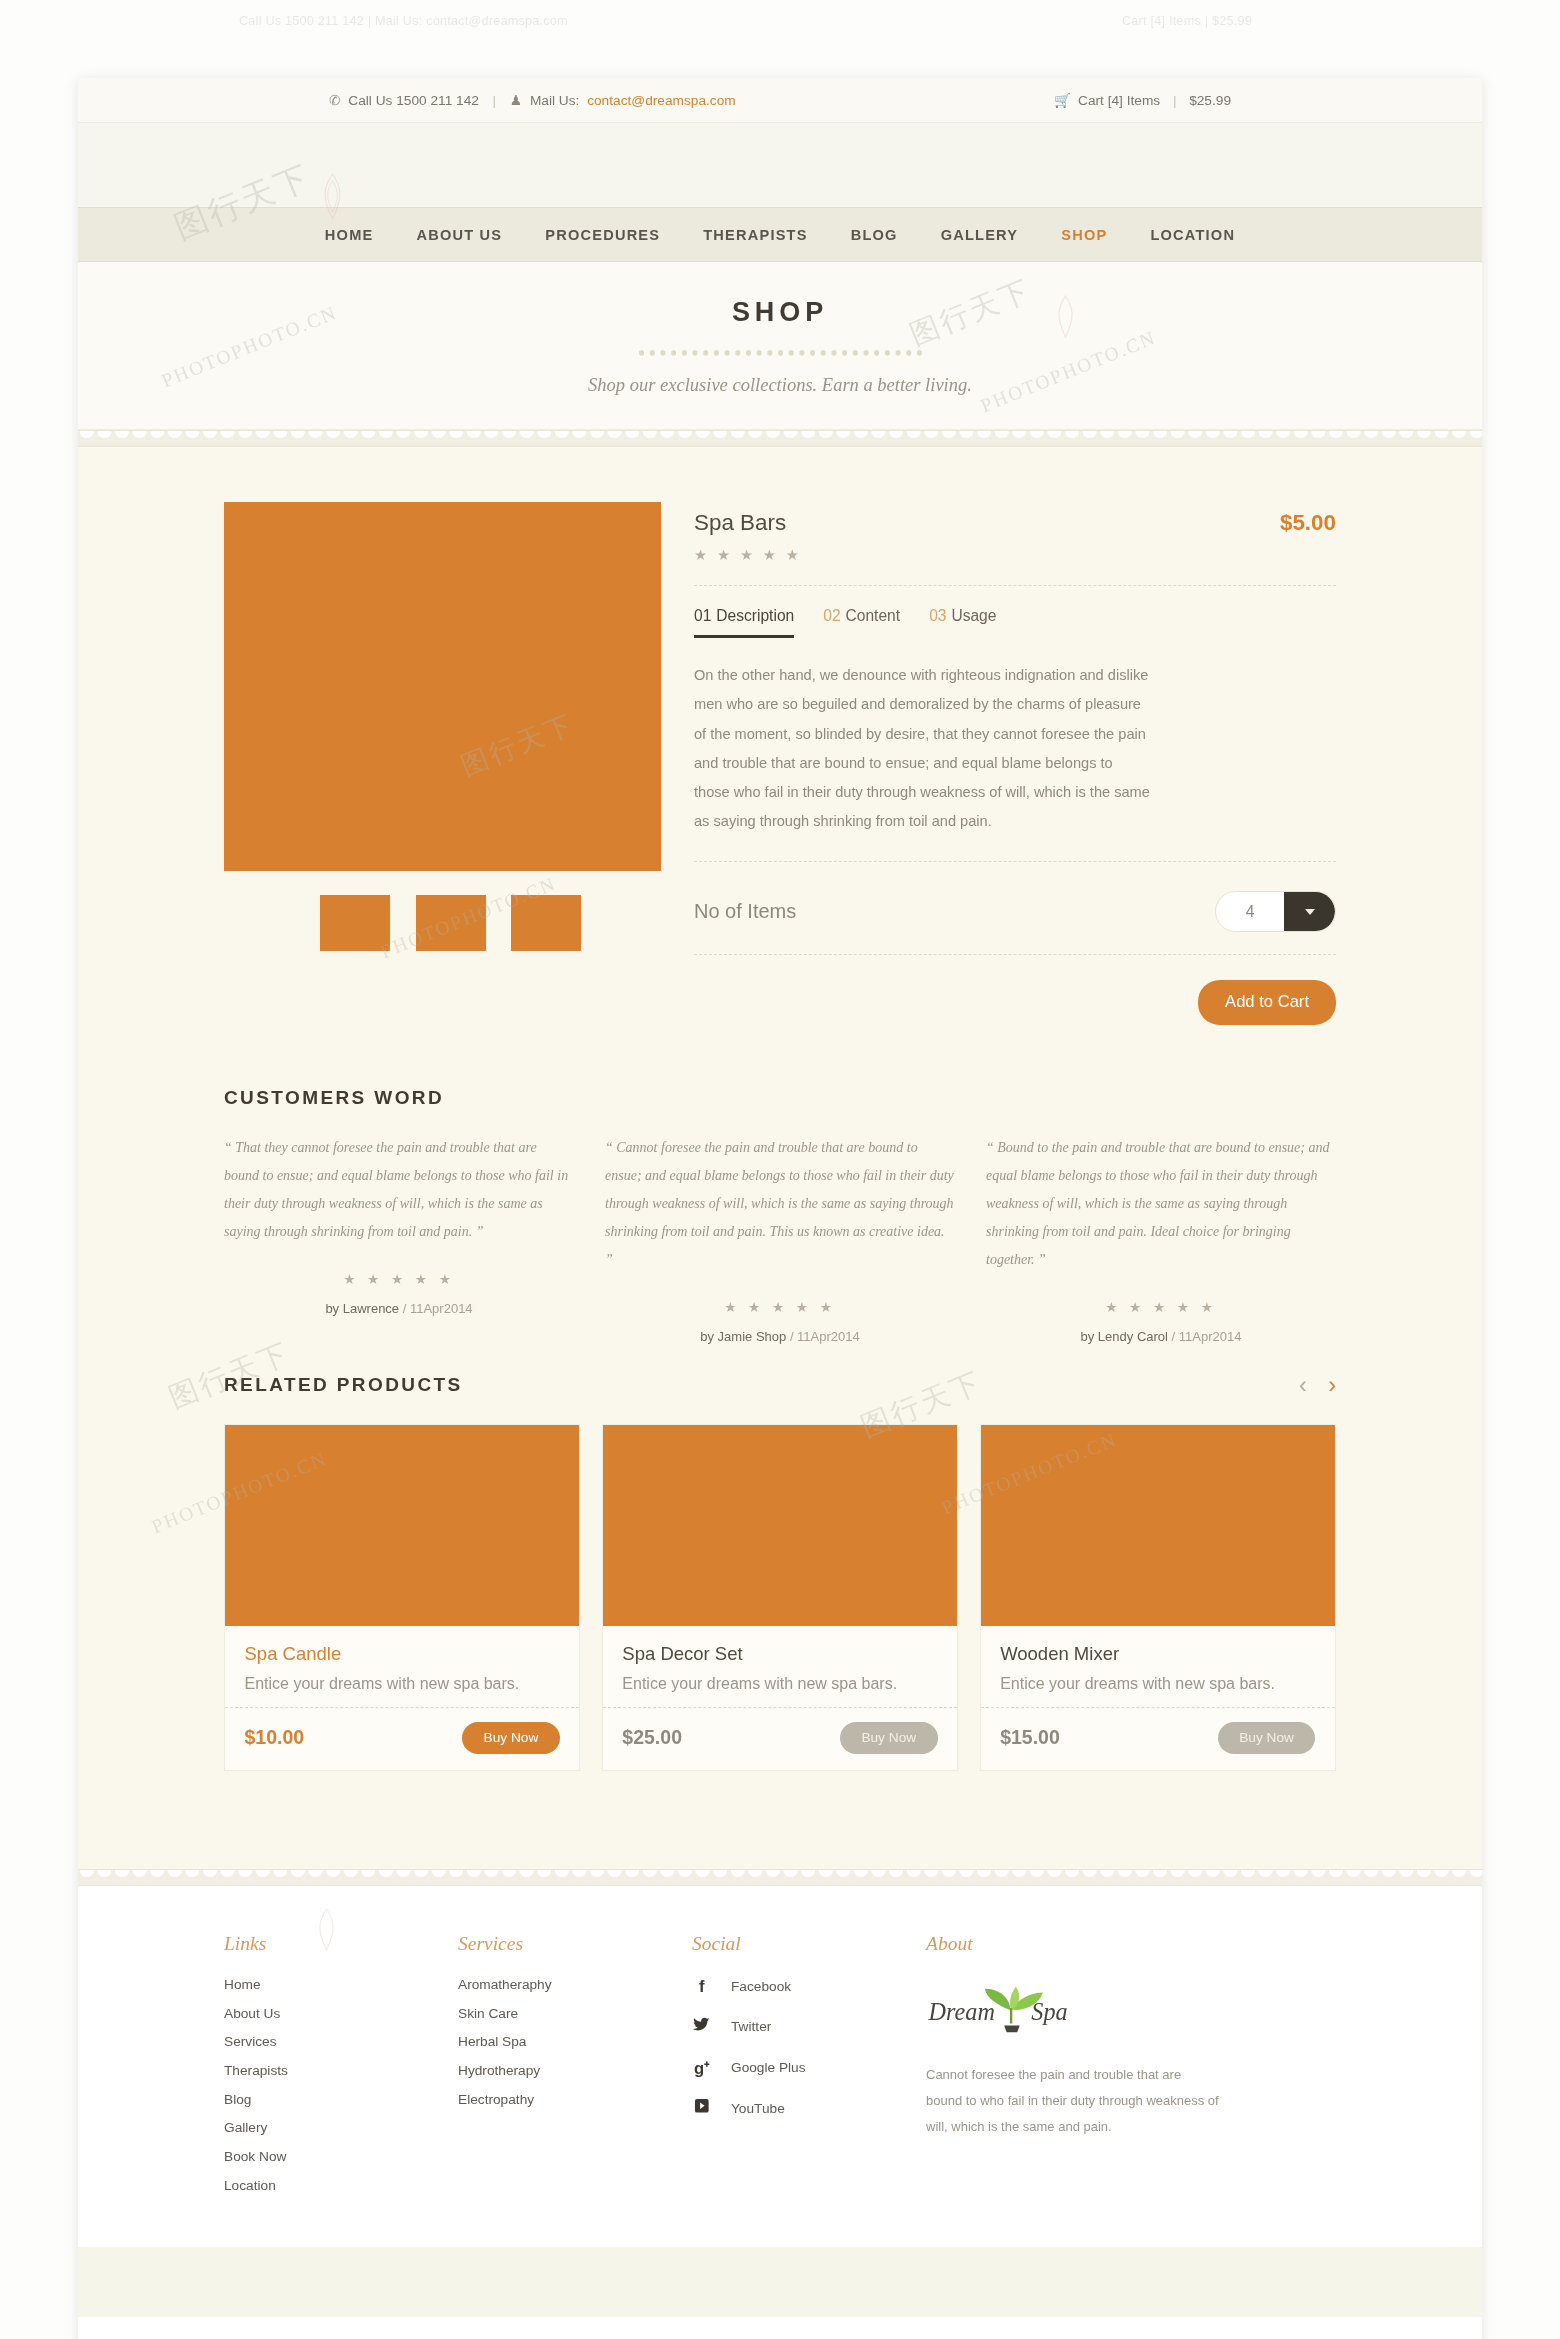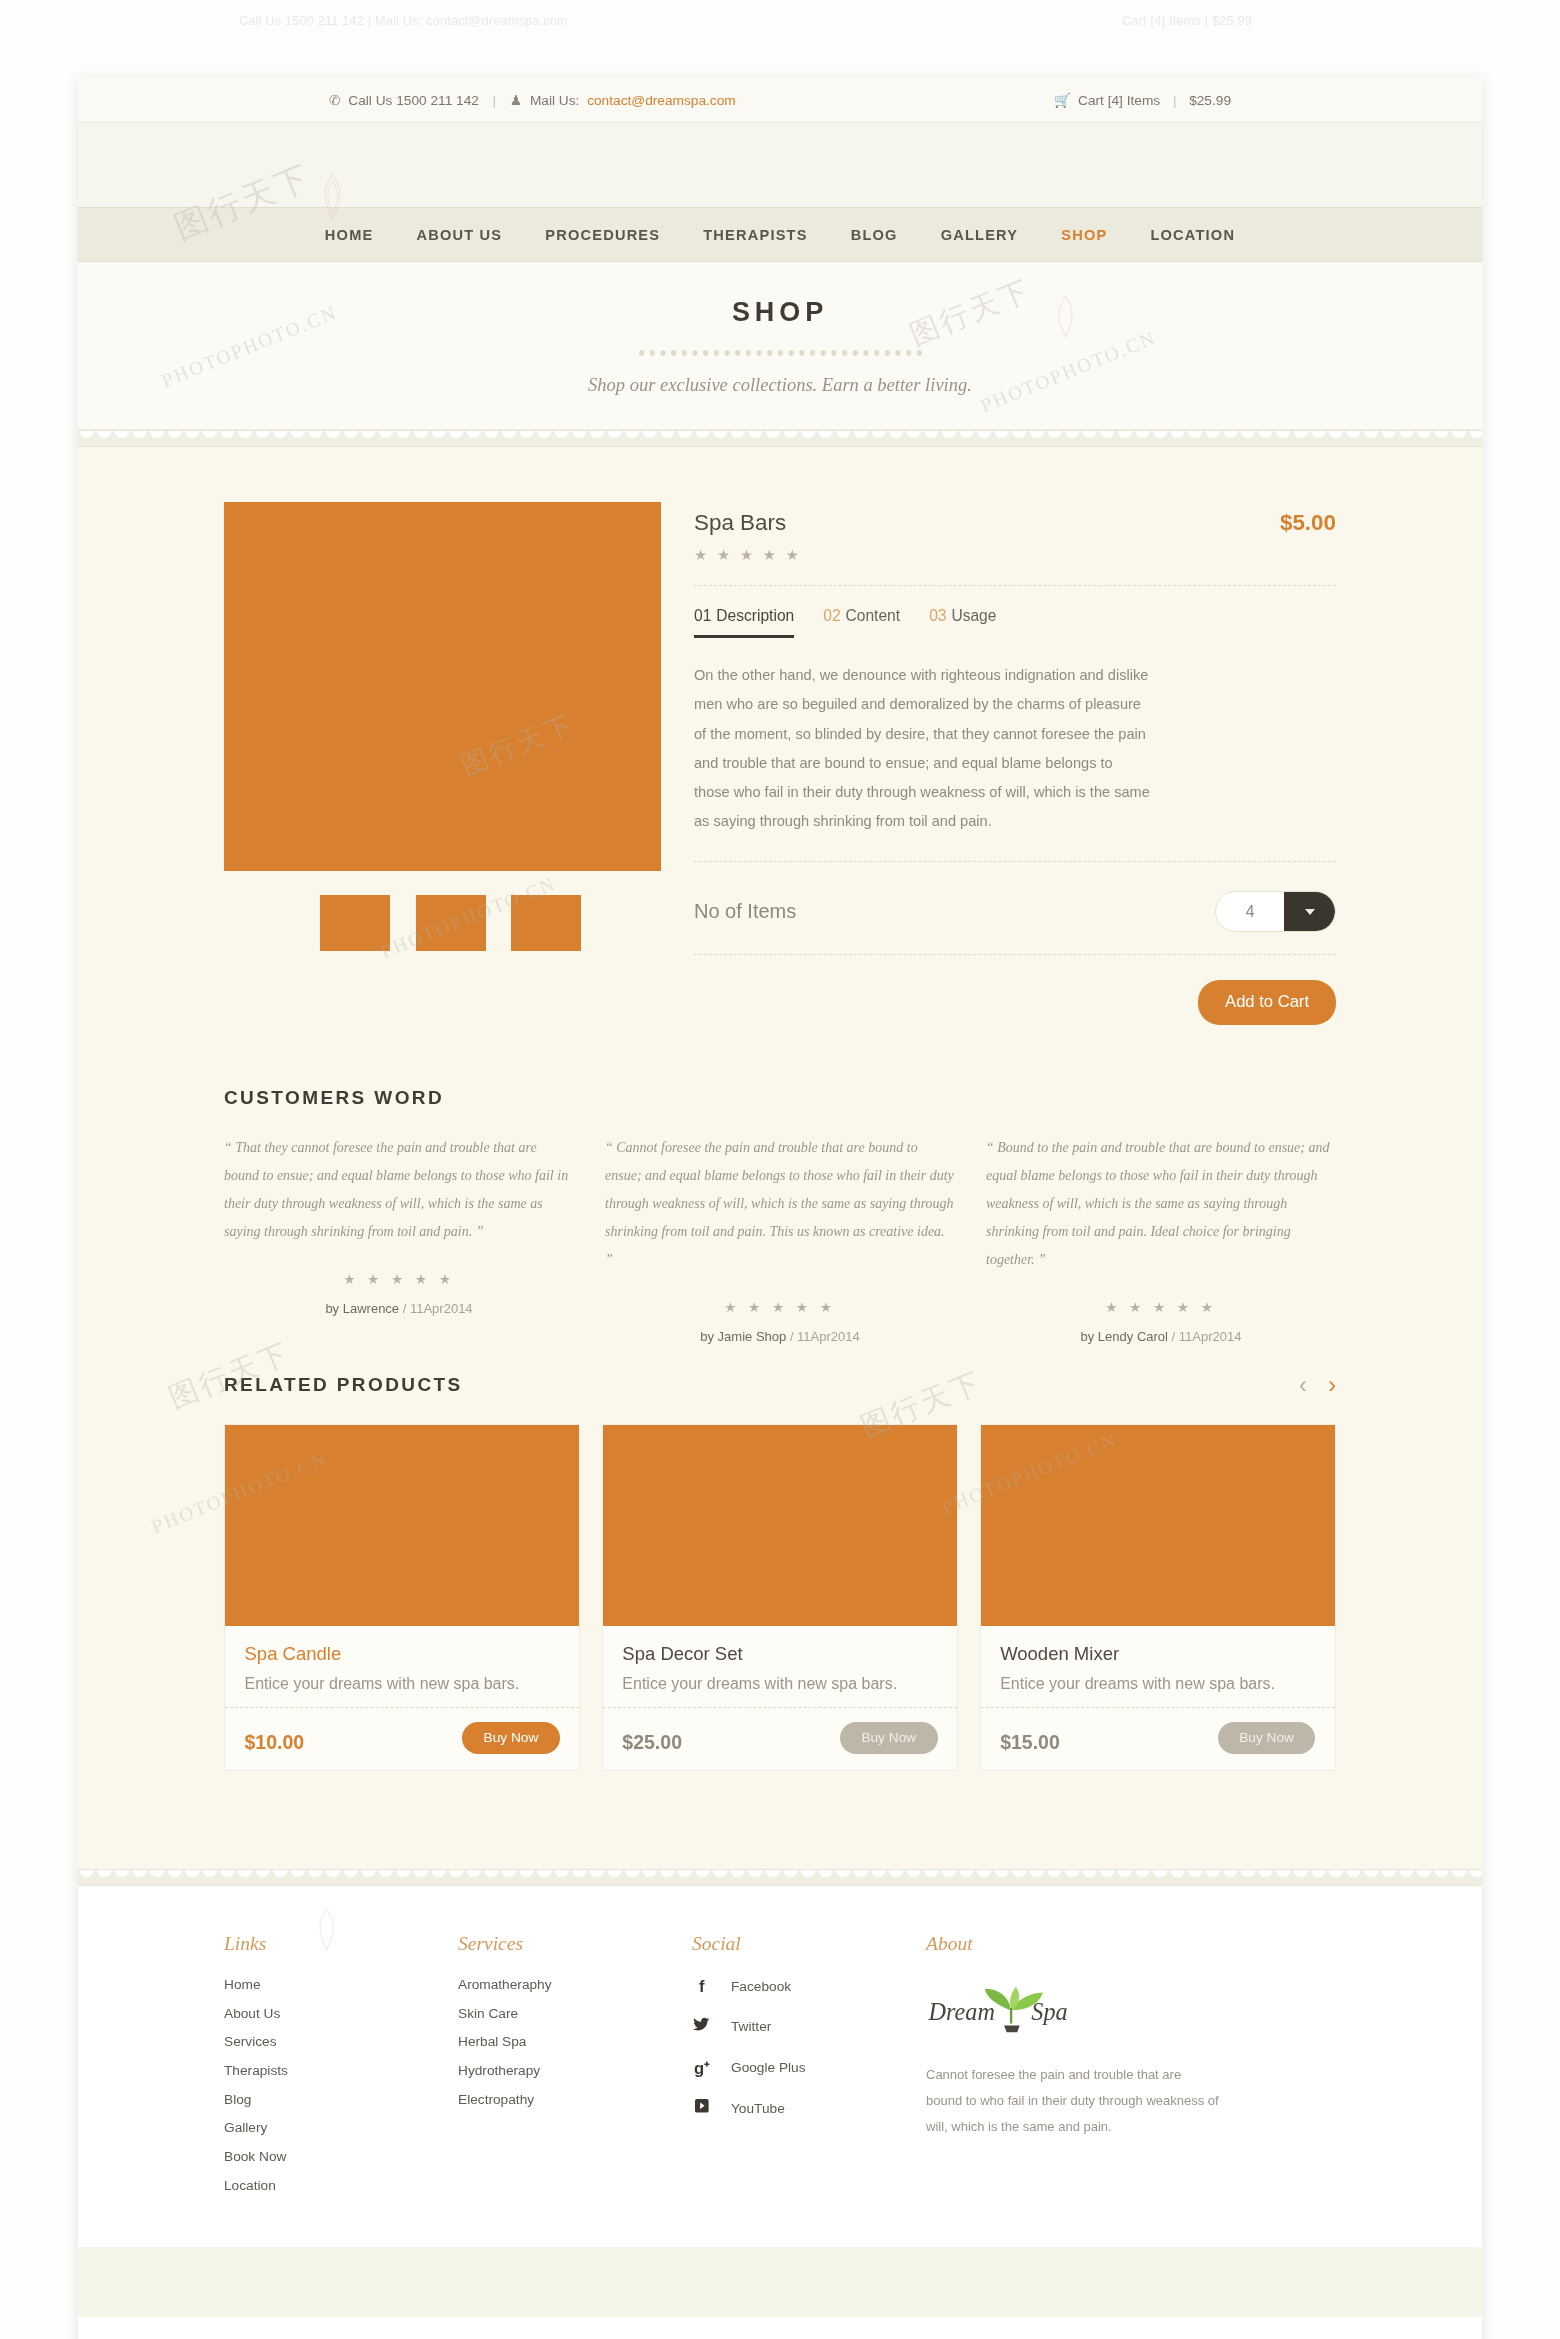--- a/index.html
+++ b/index.html
@@ -193,21 +193,21 @@
   .rel-card {
     flex: 1; background: #fdfcf6; border: 1px solid #efece0;
   }
   .rel-img { height: 201px; background: #d7802f; }
   .rel-info { padding: 17.6px 19.5px 13.7px; }
   .rel-name { font-size: 18.5px; color: #4f4a41; }
   .rel-name.accent { color: #d7802f; }
   .rel-desc { font-size: 16px; color: #9b958a; margin-top: 9.8px; }
   .rel-foot {
     border-top: 1px dashed #ddd9c8; padding: 13.7px 19.5px 15.6px;
-    display: flex; align-items: flex-end;
+    display: flex; align-items: center;
   }
   .rel-price { font-size: 19.5px; font-weight: bold; color: #d7802f; }
   .rel-price.muted { color: #8e897d; }
   .buy-btn {
     margin-left: auto; border: none; cursor: pointer;
     font-size: 13.7px; color: #ffffff; padding: 8.8px 21.5px; border-radius: 16.6px;
     background: #d7802f;
   }
   .buy-btn.muted { background: #bcb7a8; color: #f2efe6; }
 

